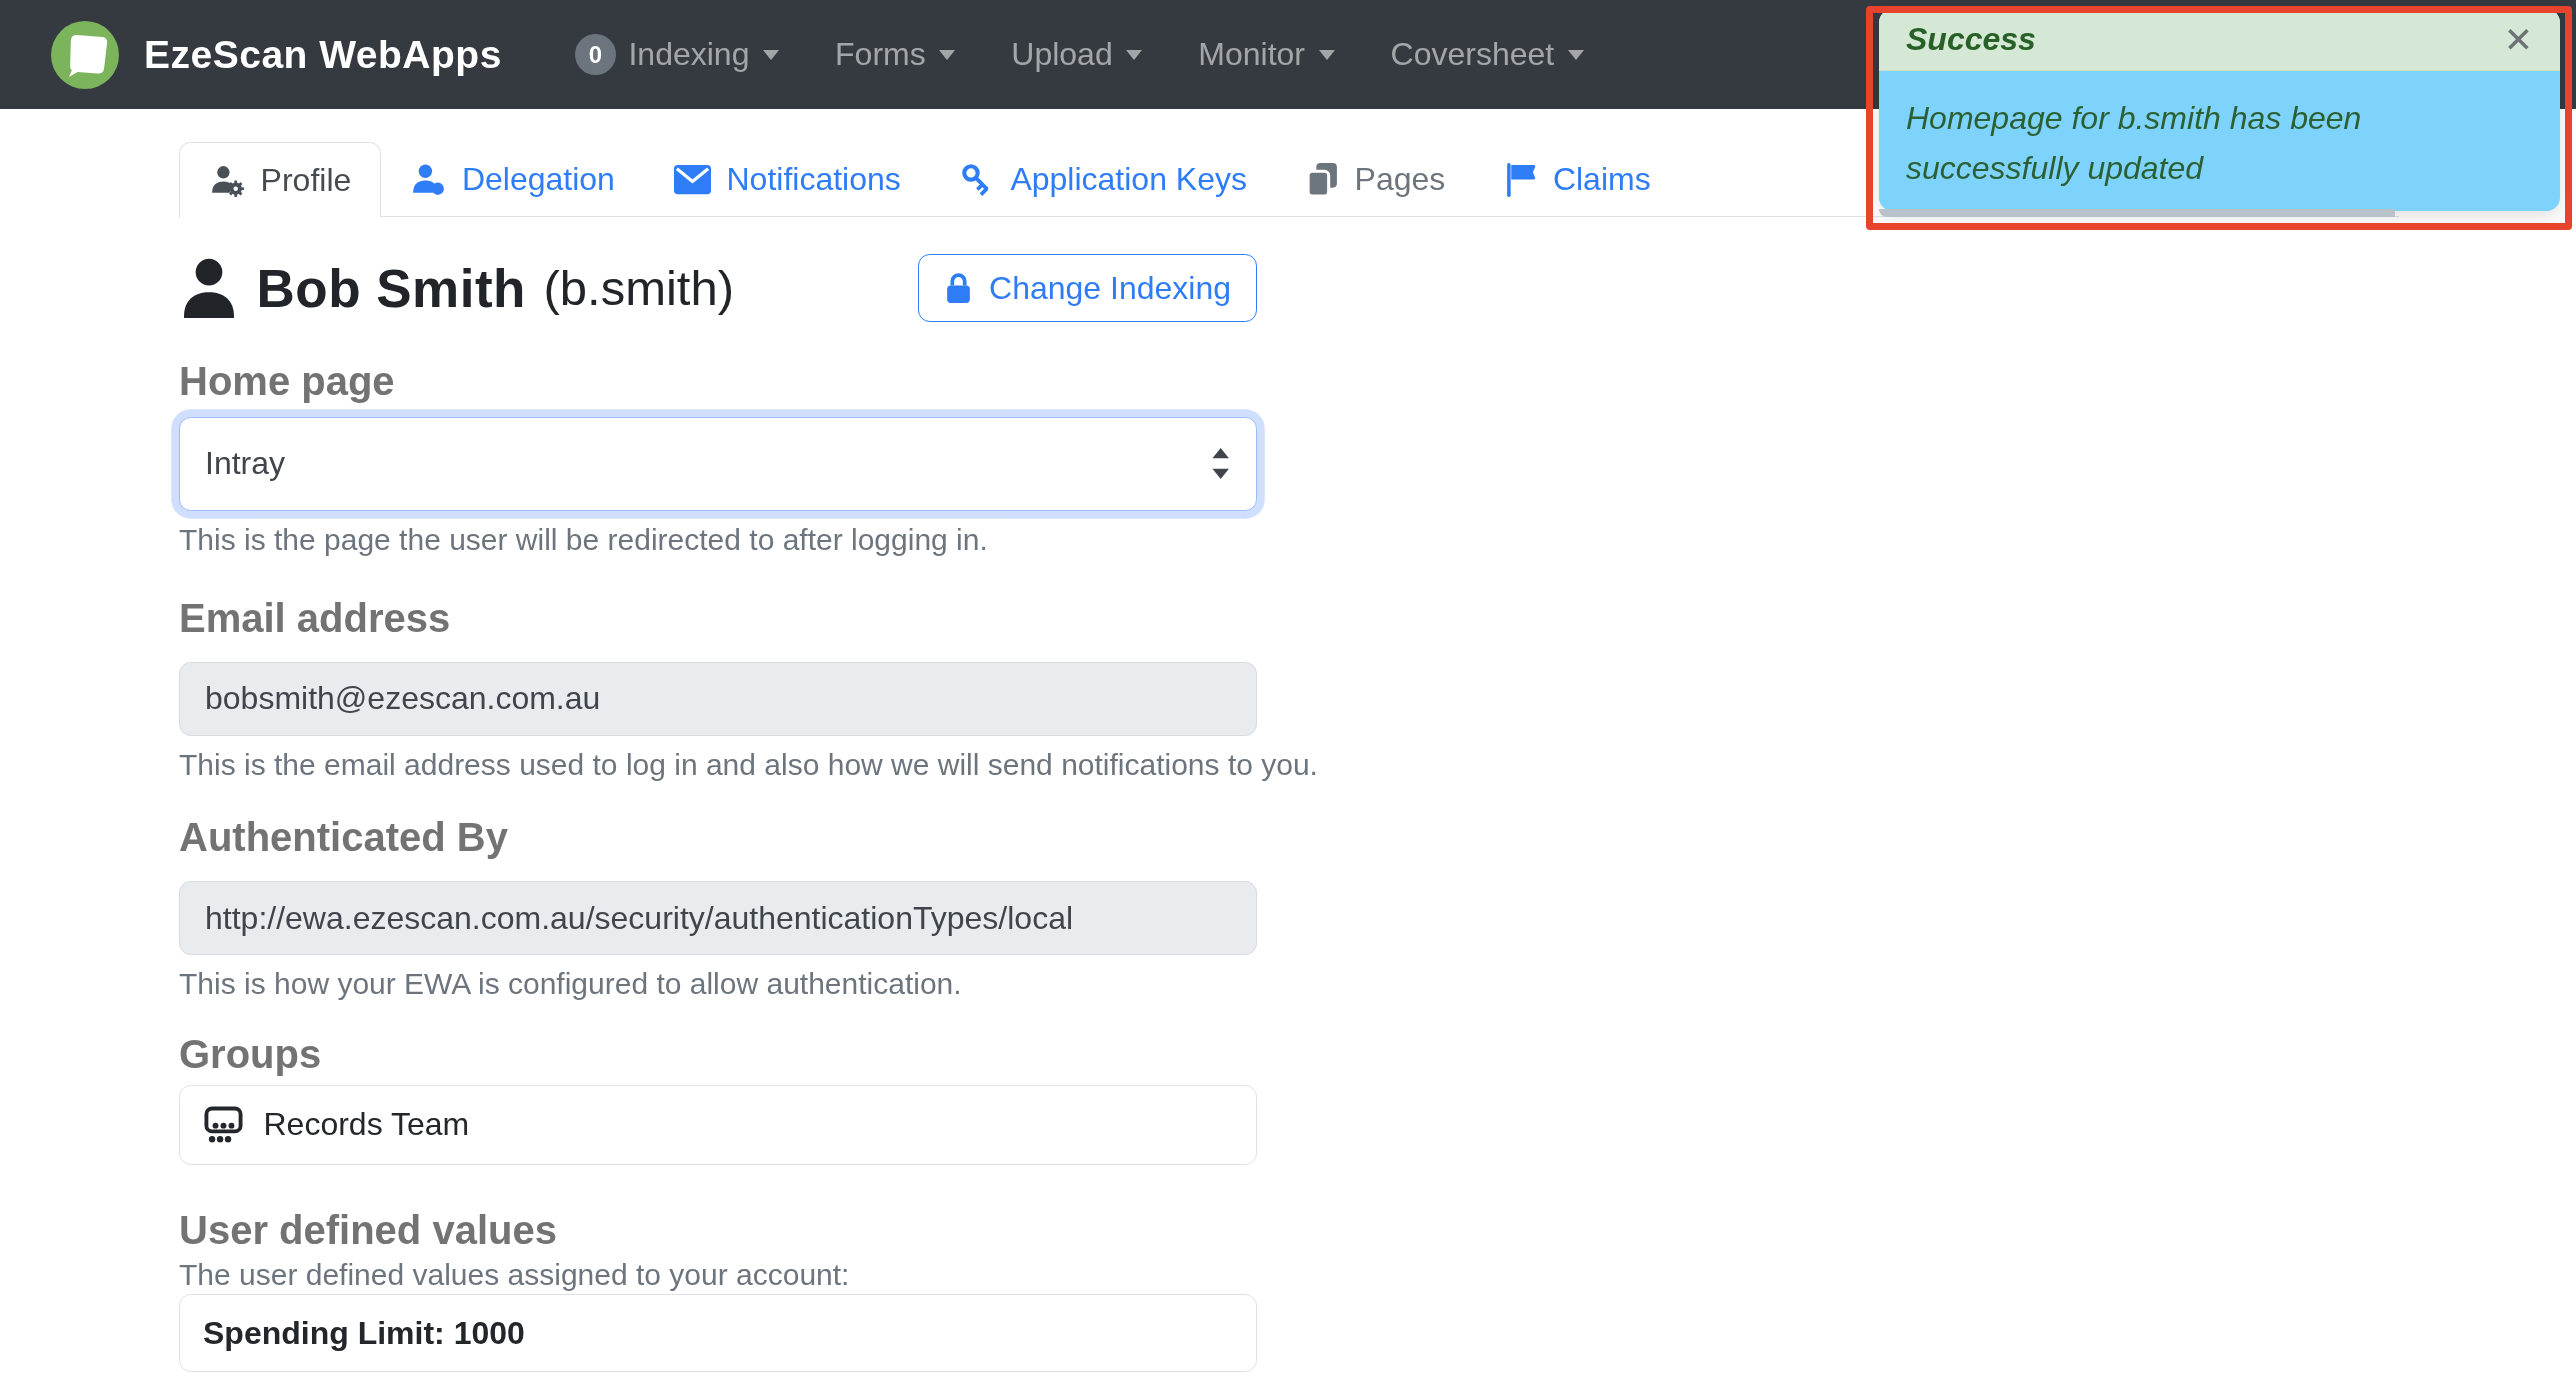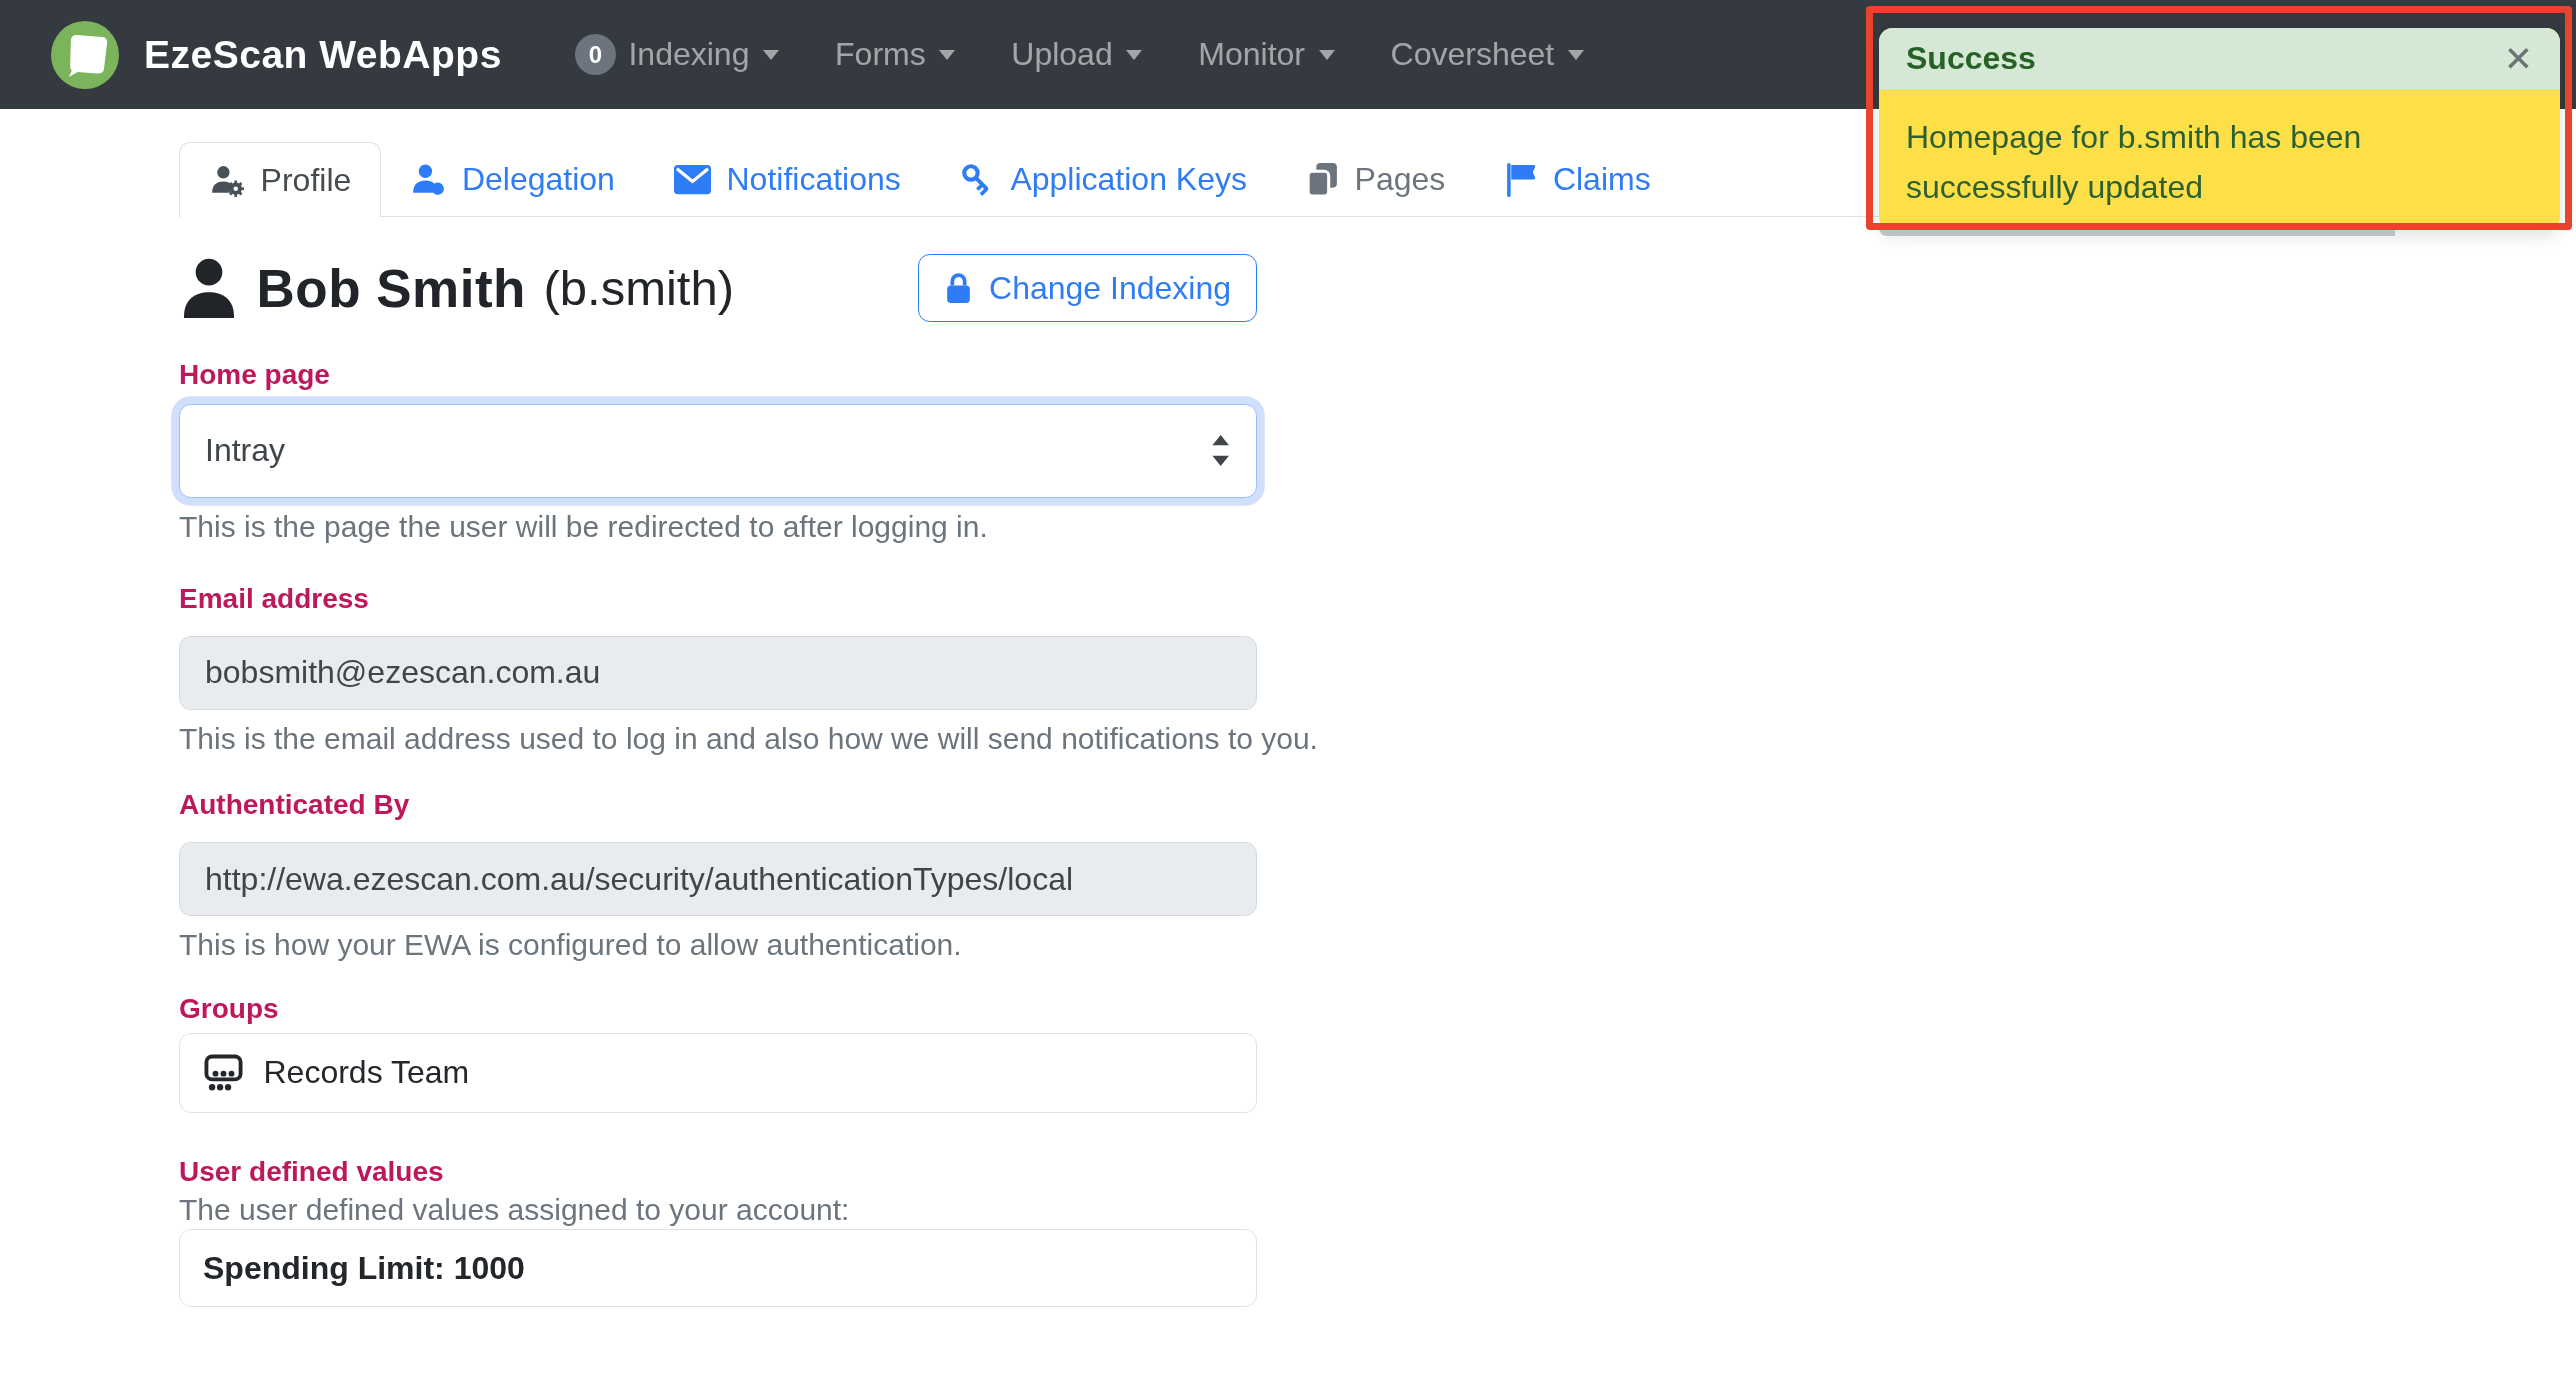--- a/index.html
+++ b/index.html
@@ -25,40 +25,40 @@
   .tab.link { color:#2e7cf6; }
   .tab.disabled { color:#6c757d; cursor:default; }
   .tab svg { flex:0 0 auto; }
 
   .header-row { margin-top:37px; width:1078px; display:flex; align-items:center; justify-content:space-between; }
   .who { display:flex; align-items:center; gap:17.5px; }
   .display-name { font-size:53px; font-weight:700; color:#212529; letter-spacing:0.5px; }
   .username { font-size:49px; font-weight:400; color:#212529; }
   .btn-change-pw { display:flex; align-items:center; gap:15.6px; border:1.9px solid #2e7cf6; color:#2e7cf6; background:#fff; border-radius:11.7px; font-size:32px; padding:14.6px 25px; cursor:pointer; font-family:inherit; }
 
-  .form-label { font-size:28px; font-weight:700; color:#be185d; }
+  .form-label { font-size:40px; font-weight:700; color:#737373; }
   .help-text { font-size:30px; color:#6c757d; }
   .mt-home { margin-top:37px; }
   .select-box { margin-top:12.6px; width:1078px; height:94px; border:1.9px solid #9dbdfa; border-radius:11.7px; background:#fff;
     box-shadow:0 0 0 7.8px rgba(77,136,249,0.27); display:flex; align-items:center; justify-content:space-between; padding:0 25px; cursor:pointer; }
   .select-box .value { font-size:32px; color:#3f454b; }
   .mt-help { margin-top:11.7px; }
   .mt-email { margin-top:39px; }
   .text-input { margin-top:21.4px; width:1078px; height:74px; background:#e9ecef; border:1.9px solid #d7dbdf; border-radius:11.7px; padding:12px 25px; font-size:32px; color:#3f454b; font-family:inherit; }
   .mt-auth { margin-top:33px; }
   .mt-groups { margin-top:31px; }
   .mt-groups-help { margin-top:13.6px; }
   .list-box { margin-top:7.8px; width:1078px; border:1.9px solid #dee2e6; border-radius:11.7px; background:#fff; }
   .list-item { display:flex; align-items:center; gap:19.5px; padding:19.5px 23px; font-size:32px; color:#23272b; }
   .mt-udv { margin-top:43px; }
   .mt-udv-help { margin-top:5.8px; }
   .mt-udv-box { margin-top:1.9px;font-weight:bold; }
 
   
-  .toast { position:absolute; left:1879px; top:28px; width:681px; height:202px; border-radius:13.6px; background:#fde047; box-shadow:0 5.8px 17.5px rgba(0,0,0,0.12); z-index:30; }
+  .toast { position:absolute; left:1879px; top:9px; width:681px; height:202px; border-radius:13.6px; background:#7dd3fc; box-shadow:0 5.8px 17.5px rgba(0,0,0,0.12); z-index:30;font-style:italic; }
   .toast-header { height:62px; background:#d5e8d5; border-bottom:1.9px solid #c9dfc9; border-radius:13.6px 13.6px 0 0; display:flex; align-items:center; justify-content:space-between; padding:0 27px; }
   .toast-title { font-size:32px; font-weight:700; color:#276127; }
   .toast-close { font-size:35px; font-weight:700; color:#6d7276; cursor:pointer; line-height:1; }
   .toast-body { padding:23px 29px 0 27px; font-size:32px; color:#2d5f34; line-height:1.55; }
   .toast-progress { position:absolute; left:0; bottom:-5.8px; width:516px; height:7.8px; background:#b9c2c9; border-radius:0 0 0 7.8px; }
   .annotation { position:absolute; left:1866px; top:5.8px; width:706px; height:224px; border:7.8px solid #e8432c; border-radius:3.9px; z-index:40; pointer-events:none; }
 </style>
 </head>
 <body>
 

